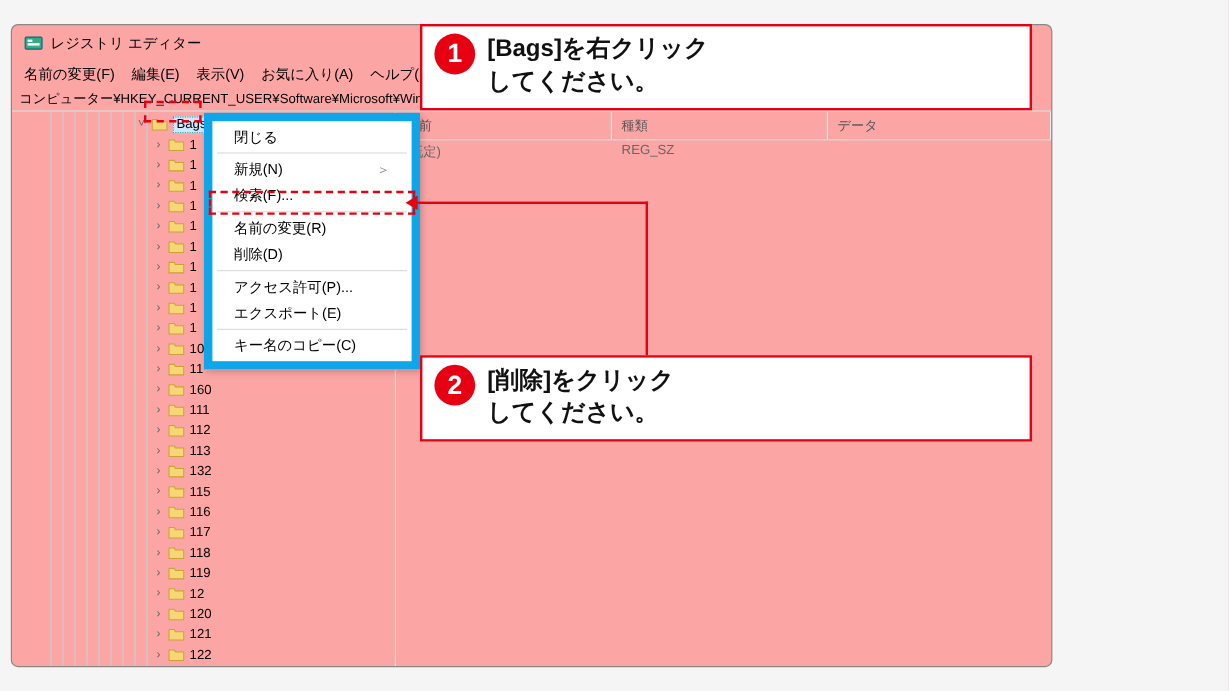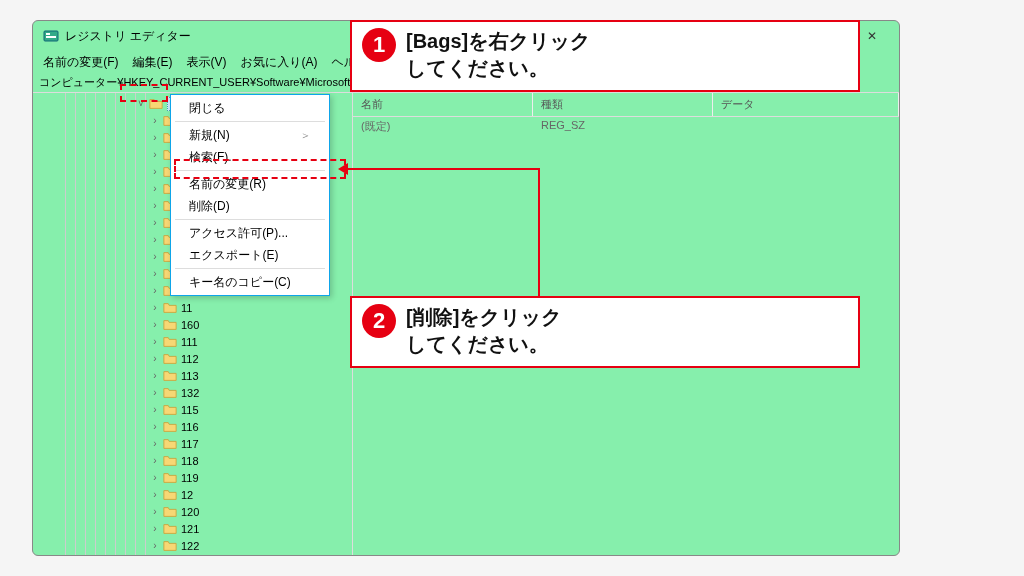--- a/index.html
+++ b/index.html
@@ -1,20 +1,20 @@
 <!DOCTYPE html>
 <html><head>
 <meta charset="utf-8">
 <style>
 * { margin: 0; padding: 0; box-sizing: border-box; font-family: "Yu Gothic UI", "Meiryo", sans-serif; }
 body { background: #f5f5f5; width: 1024px; height: 576px; overflow: hidden; position: relative; }
 
 .window {
-  position: absolute; left: 32px; top: 20px; width: 868px; height: 536px;
-  background: #86efac; border: 1px solid #888; border-radius: 6px; overflow: hidden;
+  position: absolute; left: 9px; top: 20px; width: 868px; height: 536px;
+  background: #fca5a5; border: 1px solid #888; border-radius: 6px; overflow: hidden;
   display: flex; flex-direction: column;
 }
 .titlebar { height: 30px; display: flex; align-items: center; padding: 0 4px; }
 .app-icon { width: 16px; height: 16px; margin: 0 6px; display:inline-flex; align-items:center; justify-content:center; }
 .title-text { font-size: 12px; flex: 1; }
 .win-controls { display: flex; }
 .win-btn { width: 46px; height: 30px; display: flex; align-items: center; justify-content: center; font-size: 12px; color:#333; }
 
 .menubar { height: 22px; display: flex; align-items: center; padding: 0 4px; font-size: 12px; gap: 2px; }
 .menubar span { padding: 2px 6px; cursor: default; }
@@ -35,22 +35,22 @@
 .tree-lines { position:absolute; left:32px; top:0; bottom:0; width:90px; pointer-events:none; }
 .vline { position:absolute; top:0; bottom:0; width:1px; background:#ccc; }
 
 .node { display: flex; align-items: center; height: 17px; padding-left: 116px; white-space: nowrap; }
 .expander { width: 12px; text-align:center; color:#666; font-size:10px; margin-right:2px; }
 .folder-icon { width: 14px; height: 14px; margin-right: 4px; display:inline-flex; }
 .node-label { font-size: 11px; }
 .selected { background: #cde8ff; border: 1px dotted #4aa; padding: 0 2px; }
 
 .context-menu {
-  position: absolute; left: 170px; top: 94px; width: 160px;
-  background: #fff; border: 1px solid #0ea5e9; box-shadow: 2px 2px 6px rgba(0,0,0,.2);
+  position: absolute; left: 170px; top: 94px; width: 180px;
+  background: #fff; border: 7px solid #0ea5e9; box-shadow: 2px 2px 6px rgba(0,0,0,.2);
   font-size: 12px; padding: 2px 0; z-index: 10;
 }
 .ctx-item { height: 22px; padding: 0 18px; display:flex; align-items:center; justify-content:space-between; }
 .ctx-sep { height:1px; background:#ddd; margin: 2px 4px; }
 .ctx-sub { color:#888; font-size:11px; }
 
 .highlight-box {
   position: absolute; border: 2px dashed #e60012; pointer-events: none; z-index: 12;
 }
 .bags-hl { left: 120px; top: 84px; width: 48px; height: 18px; }

